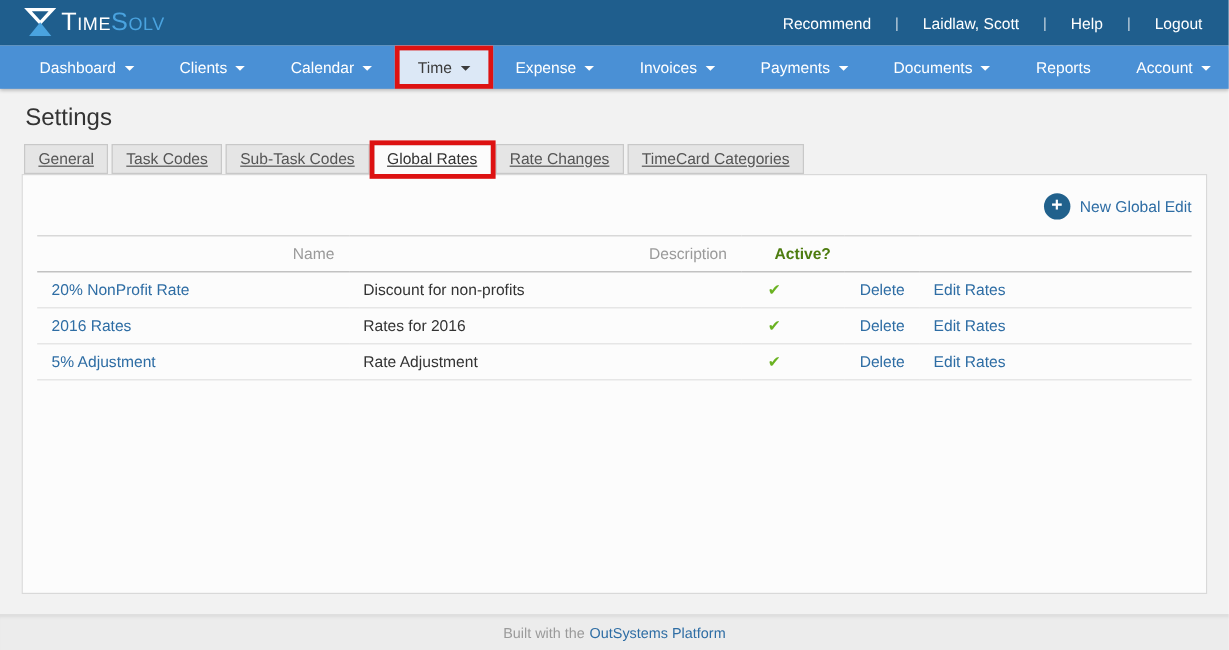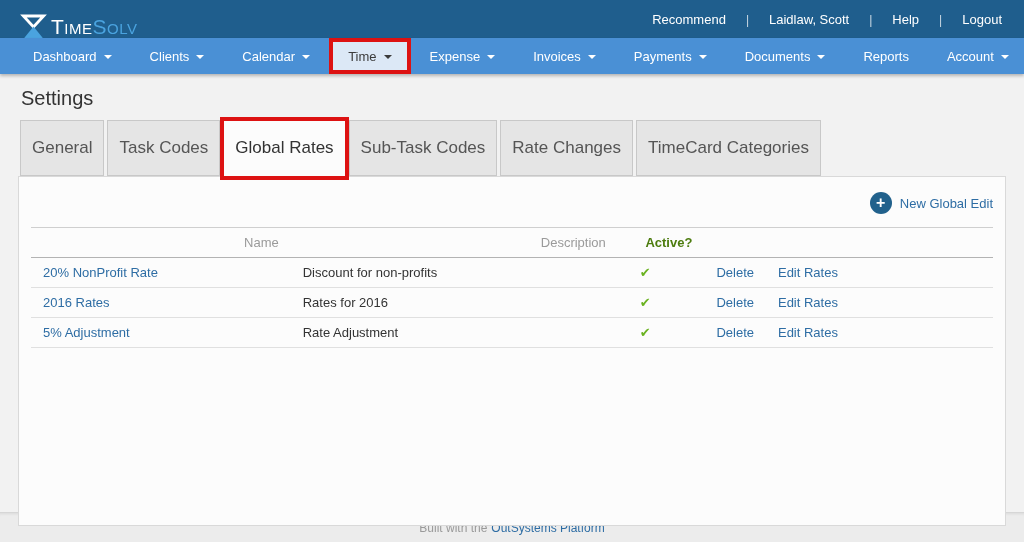--- a/index.html
+++ b/index.html
@@ -9,22 +9,22 @@
     background:#f2f2f2;
     position:relative;
     overflow:hidden;
     font-size:13px;
     color:#333;
   }
 
   
   .topbar {
     height:38px; background:#1f5e8d;
-    display:flex; align-items:flex-start; justify-content:space-between;
-    padding:12px 22px 0 20px;
+    display:flex; align-items:center; justify-content:space-between;
+    padding:0 22px 0 20px;
   }
   .brand { display:flex; align-items:center; gap:4px; cursor:pointer; }
   .brand svg { display:block; }
   .brand-text { font-size:15px; letter-spacing:.5px; white-space:nowrap; }
   .brand-text span { display:inline-block; text-transform:uppercase; font-weight:400; }
   .brand-time { color:#ffffff; }
   .brand-solv { color:#4aa3df; }
   .brand-text span::first-letter { font-size:21px; }
   .topbar-links { display:flex; align-items:center; gap:20px; color:#fff; font-size:13px; }
   .topbar-links a { color:#fff; text-decoration:none; cursor:pointer; }
@@ -57,23 +57,23 @@
 
   
   .page-title {
     font-size:20px; font-weight:400; color:#333;
     margin:13px 0 10px 21px;
   }
 
   
   .tabs { display:flex; margin-left:20px; position:relative; z-index:3; }
   .tab {
-    padding:17px 11px; font-size:17px; color:#555;
+    padding:4px 11px; font-size:13px; color:#555;
     background:#e5e5e5; border:1px solid #c8c8c8;
-    margin-right:3px; cursor:pointer; white-space:nowrap;
+    margin-right:3px; cursor:pointer; white-space:nowrap;text-decoration:underline;
   }
   .tab.selected {
     background:#fcfcfc; color:#333;
     border-bottom-color:#fcfcfc; margin-bottom:-1px;
     outline:4px solid #dd1212; outline-offset:-1px;
     position:relative; z-index:4;
   }
 
   
   .panel {
@@ -178,22 +178,22 @@
     <span>Account</span>
     <span class="caret"></span>
   </div>
 </div>
 
 <h1 class="page-title">Settings</h1>
 
 <div class="tabs">
   <div class="tab">General</div>
   <div class="tab">Task Codes</div>
+  <div class="tab">Sub-Task Codes</div>
   <div class="tab selected">Global Rates</div>
-  <div class="tab">Sub-Task Codes</div>
   <div class="tab">Rate Changes</div>
   <div class="tab">TimeCard Categories</div>
 </div>
 
 <div class="panel">
   <div class="toolbar">
     <div class="new-rate-btn">
       <span class="plus-circle">+</span>
       <span class="new-rate-label">New Global Edit</span>
     </div>

